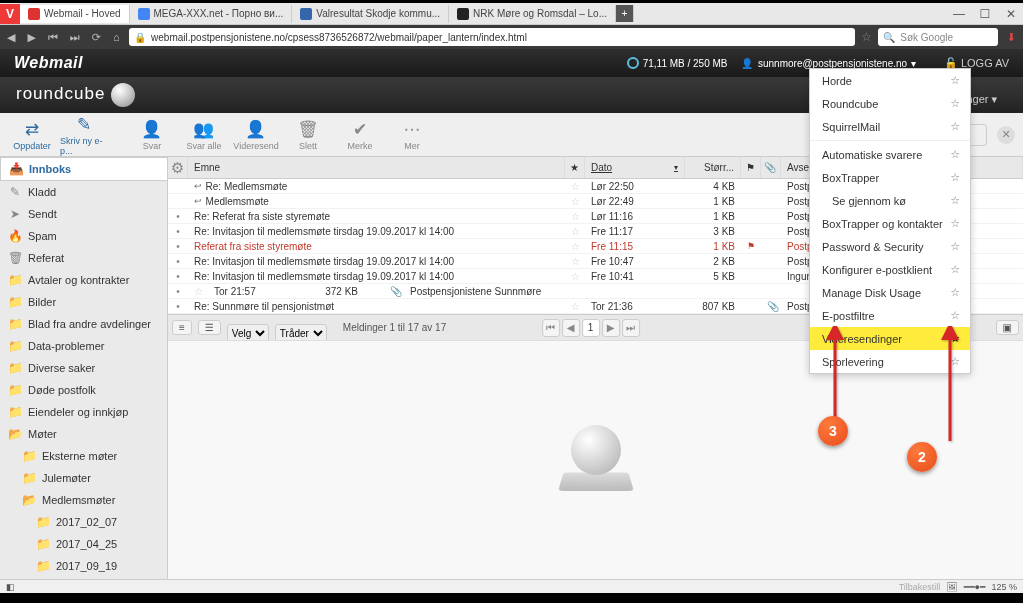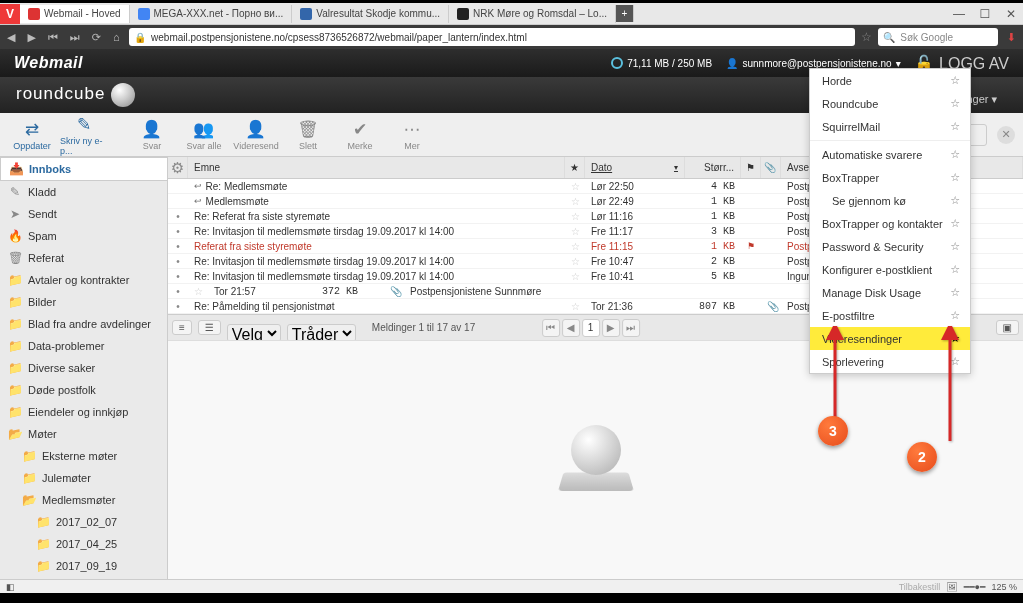--- a/index.html
+++ b/index.html
@@ -24,21 +24,21 @@
 .addr-bar .search-box { width: 120px; background: #fff; border-radius: 3px; height: 18px; display: flex; align-items: center; padding: 0 6px; font-size: 10px; color: #888; }
 .addr-bar .star { color: #888; font-size: 12px; }
 
 
 .wm-header { height: 28px; background: linear-gradient(#2e2e2e, #1a1a1a); display: flex; align-items: center; padding: 0 14px; color: #fff; }
 .wm-logo { font-family: Arial; font-size: 16px; font-weight: bold; font-style: italic; letter-spacing: 0.5px; }
 .wm-header .spacer { flex: 1; }
 .wm-stat { font-size: 10px; display: flex; align-items: center; gap: 4px; }
 .wm-stat .dash { width: 12px; height: 12px; border: 2px solid #5bc0de; border-radius: 50%; display: inline-block; }
 .wm-user { font-size: 10px; margin-left: 14px; display: flex; align-items: center; gap: 4px; }
-.wm-logout { font-size: 16px; margin-left: 14px; color: #ccc; cursor: pointer; }
+.wm-logout { font-size: 11px; margin-left: 28px; color: #ccc; cursor: pointer; }
 
 
 .rc-bar { height: 36px; background: linear-gradient(#3a3a3a, #222); display: flex; align-items: center; padding: 0 16px; }
 .rc-logo { color: #fff; font-size: 17px; font-family: Arial; letter-spacing: 1px; }
 .rc-logo .ball { display: inline-block; width: 24px; height: 24px; background: radial-gradient(circle at 35% 30%, #fff, #ccc 45%, #888); border-radius: 50%; vertical-align: middle; margin-left: 6px; position: relative; }
 .rc-logo .ball::after { content:""; position: absolute; bottom: -3px; left: -3px; width: 30px; height: 8px; background: #444; border-radius: 3px; z-index: -1; }
 .rc-bar .spacer { flex: 1; }
 .rc-tab { background: #0b5ea8; color: #fff; font-size: 11px; padding: 6px 10px; border-radius: 3px 3px 0 0; display: flex; align-items: center; gap: 6px; margin-top: 8px; }
 .rc-tab .env { font-size: 12px; }
 .rc-tab2 { color: #ccc; font-size: 11px; padding: 6px 10px; margin-left: 4px; margin-top: 8px; }
@@ -77,29 +77,29 @@
 .col.from { width: 242px; }
 .underline { text-decoration: underline; }
 
 .row { height: 15px; display: flex; align-items: center; font-size: 10px; color: #333; border-bottom: 1px solid #f2f2f2; }
 .row.red { color: #c0392b; }
 .row .cell { padding: 0 6px; }
 .row .cell.dot { width: 20px; text-align: center; color: #888; }
 .row .cell.subj { flex: 1; display: flex; align-items: center; gap: 4px; }
 .row .cell.star { width: 20px; text-align: center; color: #ccc; }
 .row .cell.date { width: 100px; }
-.row .cell.size { width: 56px; text-align: right; font-family: Liberation Mono, monospace; }
+.row .cell.size { width: 56px; text-align: right; }
 .row .cell.flag { width: 20px; text-align: center; color: #c0392b; font-size: 9px; }
 .row .cell.att { width: 20px; text-align: center; color: #888; }
 .row .cell.from { width: 242px; }
 .reply-arrow { color: #777; font-size: 9px; }
 
 .list-footer { height: 26px; background: #e8e8e8; border-top: 1px solid #ccc; display: flex; align-items: center; padding: 0 4px; font-size: 10px; color: #555; gap: 6px; }
 .list-footer .btn { border: 1px solid #ccc; background: #f4f4f4; border-radius: 3px; padding: 1px 6px; font-size: 10px; cursor: pointer; }
-.list-footer select { font-size: 16px; height: 18px; border: 1px solid #ccc; border-radius: 3px; margin-top: 11px; }
+.list-footer select { font-size: 10px; height: 18px; border: 1px solid #ccc; border-radius: 3px; margin-top: 11px; }
 .list-footer .spacer { flex: 1; }
 .list-footer .pager { display: flex; gap: 2px; align-items: center; position: absolute; left: 50%; transform: translateX(-55%); }
 .list-footer .pgbtn { width: 18px; height: 18px; border: 1px solid #ccc; border-radius: 3px; display: flex; align-items: center; justify-content: center; background: #f4f4f4; cursor: pointer; color: #888; }
 .list-footer .pgbtn.num { background: #fff; color: #333; }
 
 .preview { flex: 1; background: #f8f8f8; display: flex; align-items: center; justify-content: center; position: relative; border-top: 1px solid #ddd; }
 .preview .logo-3d { width: 70px; height: 70px; position: relative; }
 .preview .ball { width: 50px; height: 50px; background: radial-gradient(circle at 35% 30%, #fff, #d5d5d5 50%, #aaa); border-radius: 50%; position: absolute; top: 0; left: 10px; }
 .preview .base { width: 70px; height: 24px; background: linear-gradient(#ddd, #bbb); position: absolute; bottom: 2px; border-radius: 4px; transform: perspective(100px) rotateX(40deg); }
 
@@ -432,21 +432,21 @@
     <span class="cell star">☆</span>
     <span class="cell date">Tor 21:57</span>
     <span class="cell size">372 KB</span>
     <span class="cell flag"></span>
     <span class="cell att">📎</span>
     <span class="cell from">Postpensjonistene Sunnmøre</span>
         </div>
         <div class="row">
     <span class="cell dot">•</span>
     <span class="cell subj">
-            <span>Re: Påmelding til pensjonistmøt</span>
+            <span>Re: Sunnmøre til pensjonistmøt</span>
           </span>
     <span class="cell star">☆</span>
     <span class="cell date">Tor 21:36</span>
     <span class="cell size">807 KB</span>
     <span class="cell flag"></span>
     <span class="cell att">📎</span>
     <span class="cell from">Postpensjonistene Sunnmøre</span>
         </div>
       </div>
 

